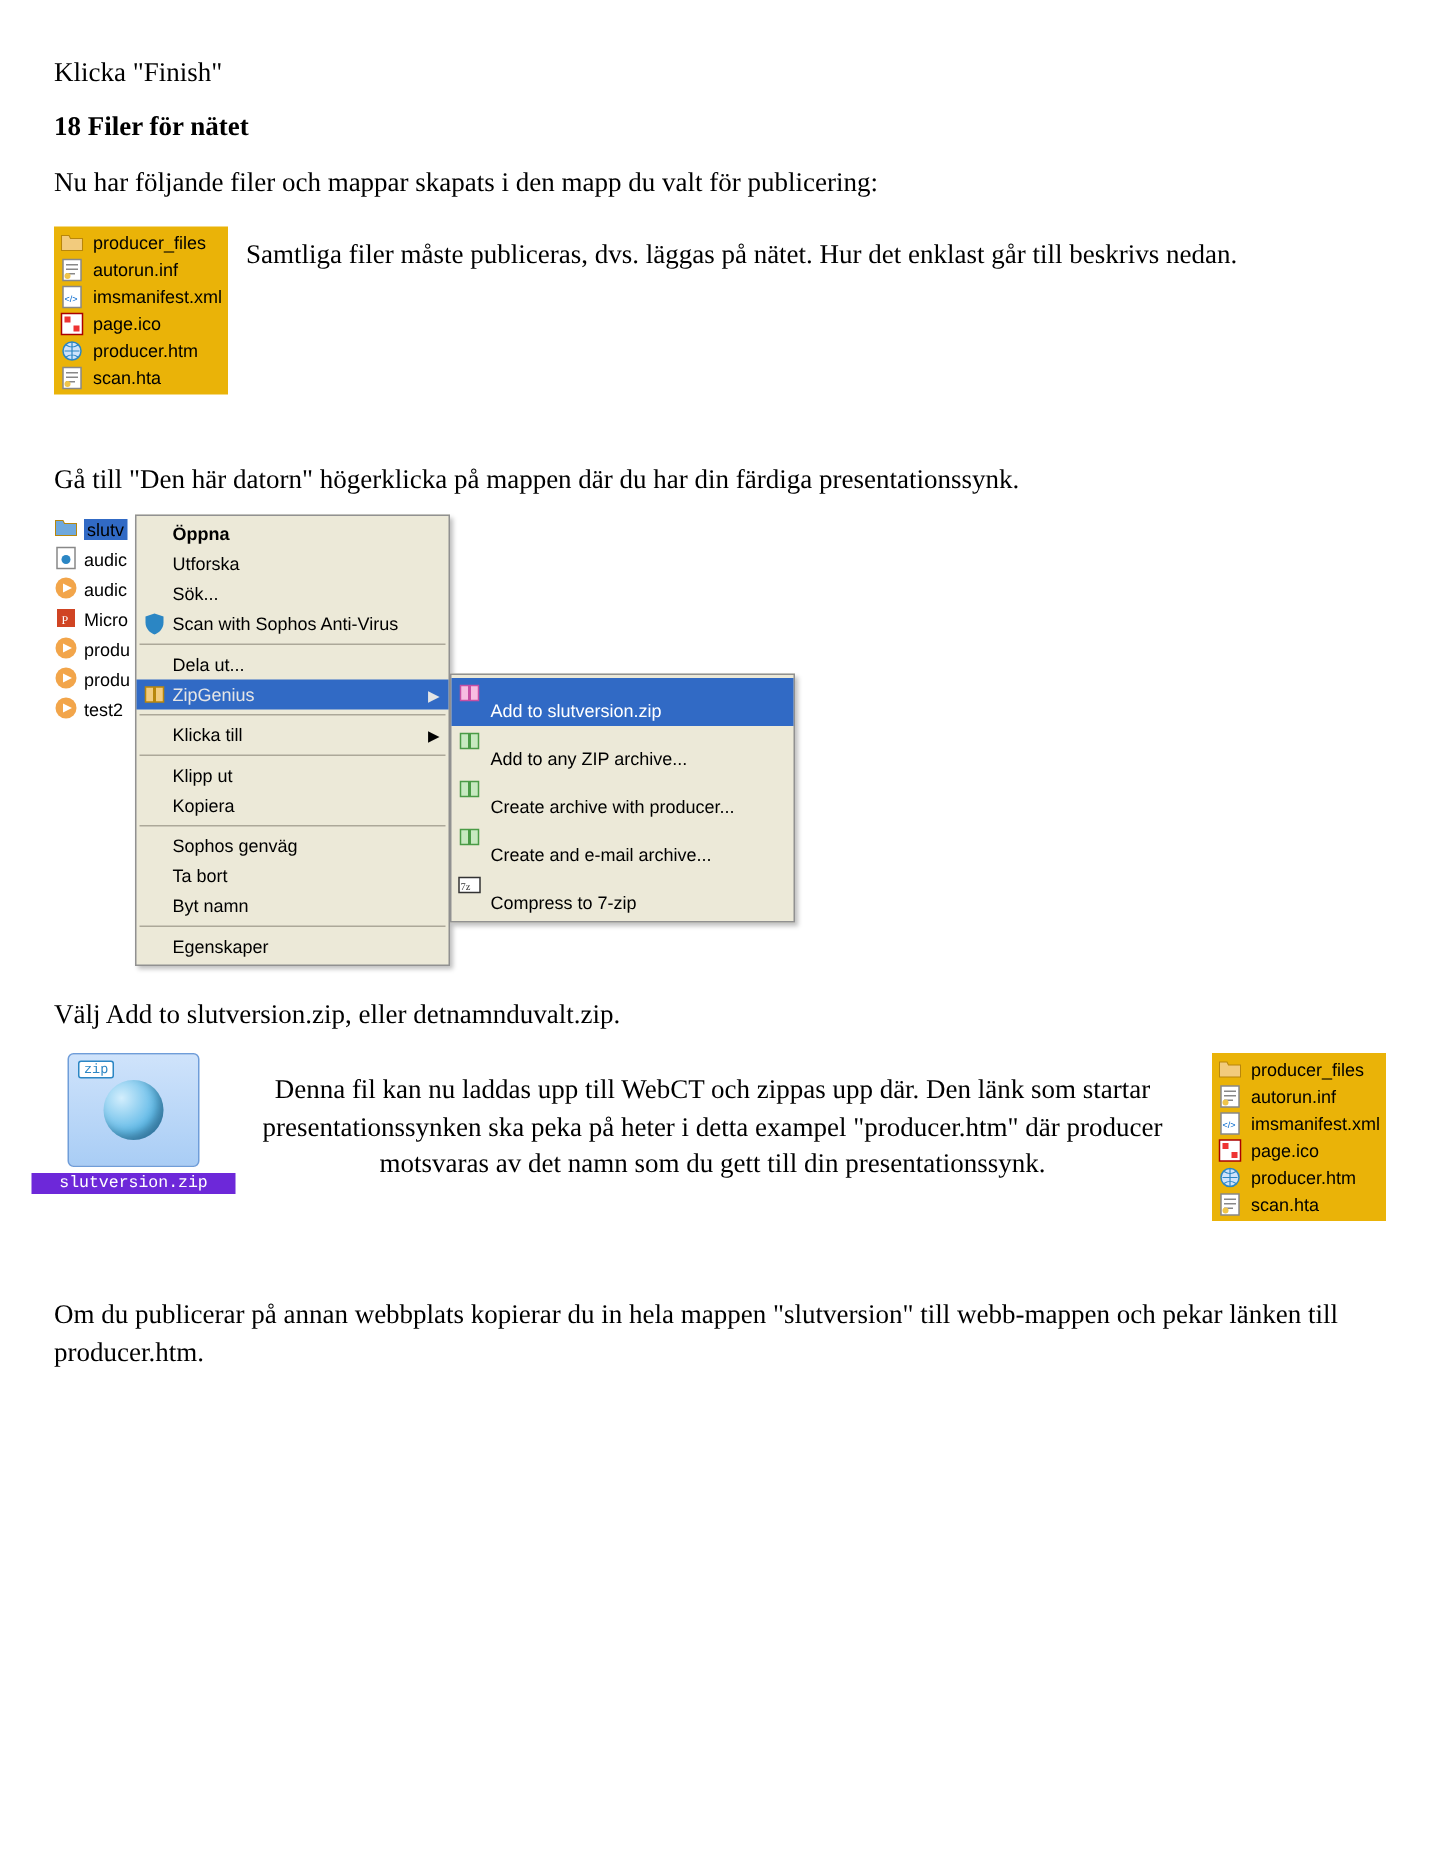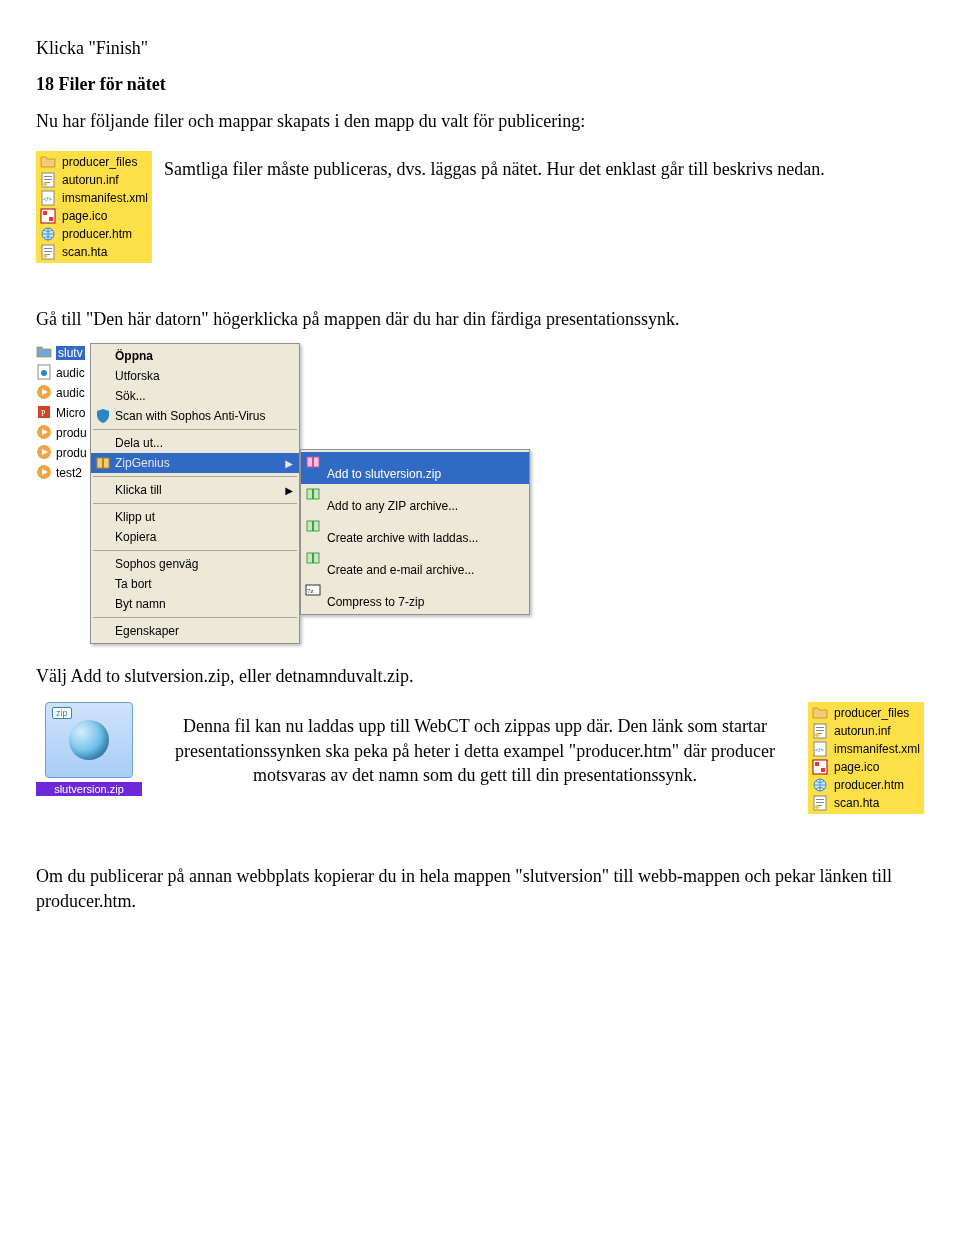--- a/index.html
+++ b/index.html
@@ -13,21 +13,21 @@
     box-sizing: border-box;
   }
   p { margin: 12px 0; line-height: 1.35; }
   .bold { font-weight: bold; }
   .row { display: flex; align-items: flex-start; gap: 12px; }
 
   
   .filelist {
     font-family: Tahoma, sans-serif;
     font-size: 12px;
-    background: #fde047;
+    background: #eab308;
     display: inline-block;
     padding: 2px 0;
     margin: 6px 0 14px 0;
   }
   .filelist .fitem {
     display: flex;
     align-items: center;
     gap: 6px;
     height: 18px;
     padding: 0 4px;
@@ -109,21 +109,21 @@
   .submenu .item.highlight { background:#316ac5; color:#fff; }
   .submenu .item .micon {
     position:absolute; left:4px; top:2px;
     width:16px; height:16px;
     display:inline-flex; align-items:center; justify-content:flex-start;
   }
 
   
   .zip-thumb {
     display:inline-flex; flex-direction:column; align-items:center;
-    font-family: Liberation Sans, sans-serif; font-size: 11px;
+    font-family: Liberation Mono, monospace; font-size: 11px;
     width: 106px;
   }
   .zip-thumb .zbox {
     width: 86px; height: 74px;
     background: linear-gradient(#cfe3fb,#a9cdf5);
     border: 1px solid #6f9dd9;
     border-radius: 4px;
     position: relative;
     display:flex; align-items:center; justify-content:center;
   }
@@ -222,21 +222,21 @@
 </div>
 
 <p style="margin-top:30px">Gå till "Den här datorn" högerklicka på mappen där du har din färdiga presentationssynk.</p>
 
 <div class="context-wrap">
   <div class="side-files" id="sidefiles">
       <div class="sitem">
         <span><svg width="16" height="16" viewBox="0 0 16 16">
             <path d="M1 3h5l1 2h8v8H1z" fill="#6fa8dc" stroke="#b8860b" stroke-width="0.7"></path>
           </svg></span>
-        <span style="background: rgb(49, 106, 197); color: #ffffff; padding: 0px 2px;">slutv</span>
+        <span style="background: rgb(49, 106, 197); color: #000000; padding: 0px 2px;">slutv</span>
       </div>
       <div class="sitem">
         <span><svg width="16" height="16" viewBox="0 0 16 16">
             <rect x="2" y="1" width="12" height="14" fill="#fff" stroke="#888"></rect>
             <circle cx="8" cy="9" r="3" fill="#2b86c4"></circle>
           </svg></span>
         <span>audic</span>
       </div>
       <div class="sitem">
         <span><svg width="16" height="16" viewBox="0 0 16 16">
@@ -352,21 +352,21 @@
         </span>
         <span>Add to any ZIP archive...</span>
       </div>
       <div class="item">
         <span class="micon">
           <svg width="16" height="16" viewBox="0 0 16 16">
             <rect x="2" y="3" width="12" height="10" fill="#c7e9c0" stroke="#4a9b46"></rect>
             <rect x="7" y="3" width="2" height="10" fill="#4a9b46"></rect>
           </svg>
         </span>
-        <span>Create archive with laddas...</span>
+        <span>Create archive with producer...</span>
       </div>
       <div class="item">
         <span class="micon">
           <svg width="16" height="16" viewBox="0 0 16 16">
             <rect x="2" y="3" width="12" height="10" fill="#c7e9c0" stroke="#4a9b46"></rect>
             <rect x="7" y="3" width="2" height="10" fill="#4a9b46"></rect>
           </svg>
         </span>
         <span>Create and e-mail archive...</span>
       </div>

